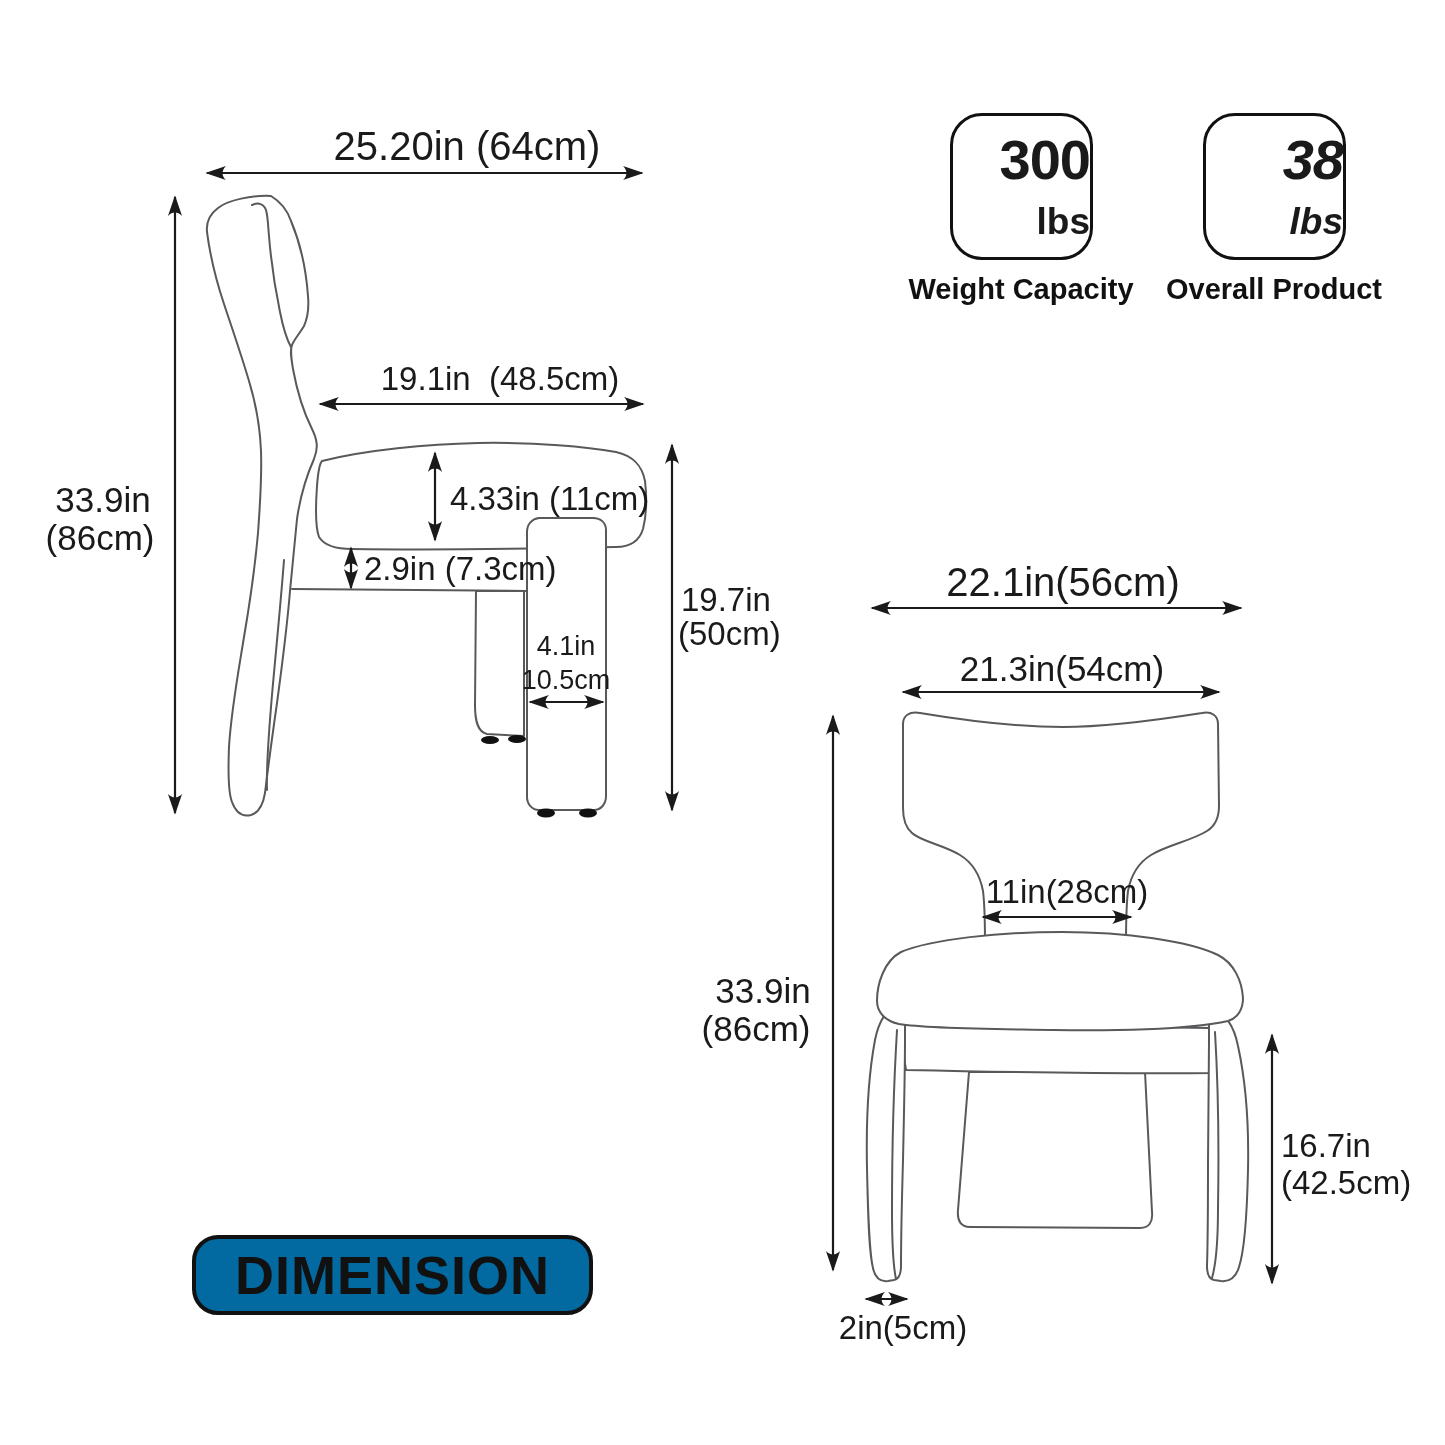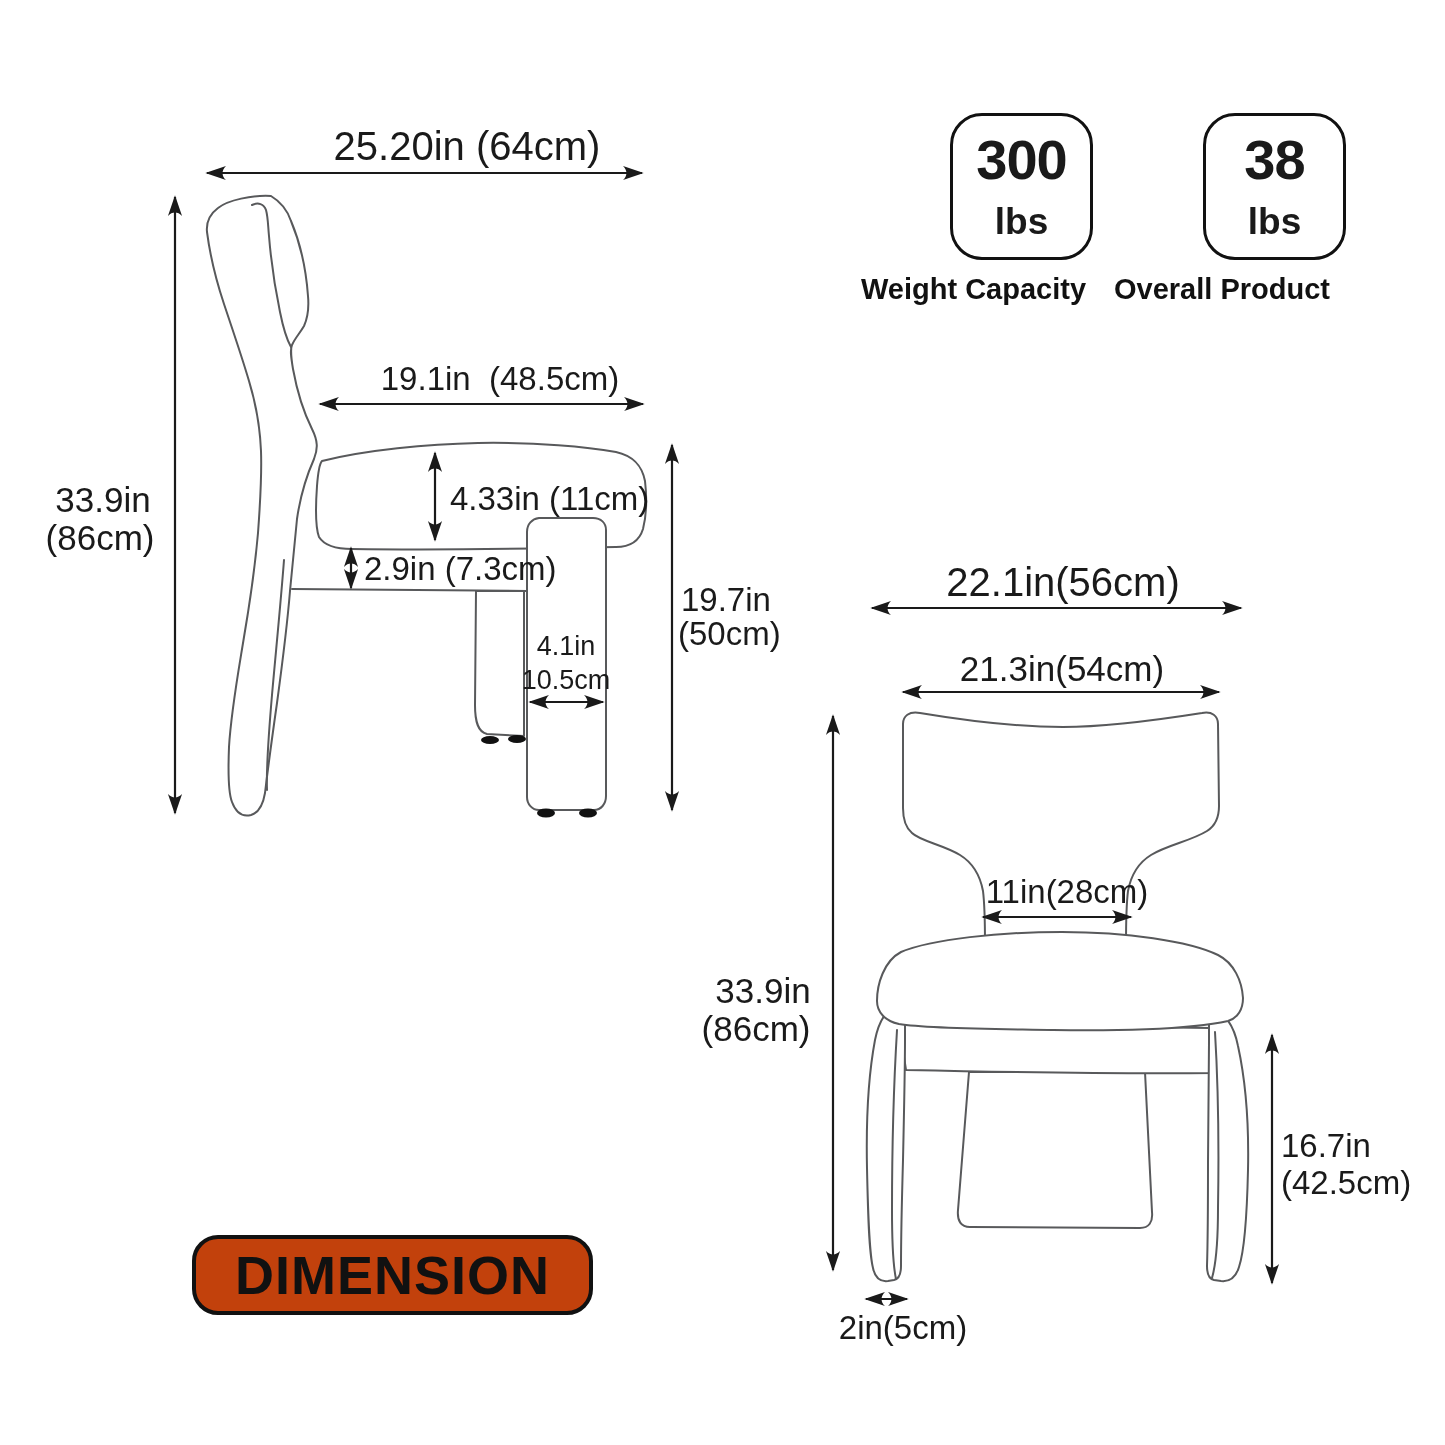--- a/index.html
+++ b/index.html
@@ -17,32 +17,32 @@
   .foot{fill:#111111;stroke:none;}
   .dimline{stroke:#1a1a1a;stroke-width:2.2;fill:none;}
   text{fill:#1a1a1a;}
   .dim-lg{font-size:40px;}
   .dim-md{font-size:35px;}
   .dim-sm{font-size:33px;}
   .dim-xs{font-size:27px;}
   .badge{
     position:absolute;width:143px;height:147px;
     border:3.5px solid #111;border-radius:32px;
-    display:flex;flex-direction:column;align-items:center;justify-content:center;
+    display:flex;flex-direction:column;align-items:flex-end;justify-content:center;
     background:#fff;box-sizing:border-box;
   }
   .badge-value{font-size:56px;font-weight:900;color:#1a1a1a;line-height:0.95;letter-spacing:-1px;}
   .badge-unit{font-size:37px;font-weight:900;color:#1a1a1a;line-height:1;margin-top:17px;}
   .badge-caption{
     position:absolute;top:272px;width:320px;transform:translateX(-50%);
-    font-size:29px;font-weight:600;color:#111;line-height:1.22;
+    text-align:center;font-size:29px;font-weight:600;color:#111;line-height:1.22;
   }
   .dimension-box{
     position:absolute;left:192px;top:1235px;width:401px;height:80px;
-    border:4.5px solid #111;border-radius:26px;background:#c2410c;
+    border:4.5px solid #111;border-radius:26px;background:#0369a1;
     display:flex;align-items:center;justify-content:center;box-sizing:border-box;
   }
   .dimension-label{font-size:54px;font-weight:800;color:#111;letter-spacing:1px;}
 </style>
 </head>
 <body>
 
 <div id="stage">
 
   <svg id="lineart" width="1445" height="1445" viewBox="0 0 1445 1445">
@@ -241,21 +241,21 @@
 
   <div class="badge" style="left:950px;top:113px;">
     <div class="badge-value">300</div>
     <div class="badge-unit">lbs</div>
   </div>
   <div class="badge-caption" style="left:1021px;">
     <div>Weight Capacity</div>
     <div></div>
   </div>
 
-  <div class="badge" style="left:1203px;top:113px;">
+  <div class="badge" style="left:1203px;top:113px;font-style:italic;">
     <div class="badge-value">38</div>
     <div class="badge-unit">lbs</div>
   </div>
   <div class="badge-caption" style="left:1274px;">
     <div>Overall Product</div>
   </div>
 
   <div class="dimension-box">
     <span class="dimension-label">DIMENSION</span>
   </div>

